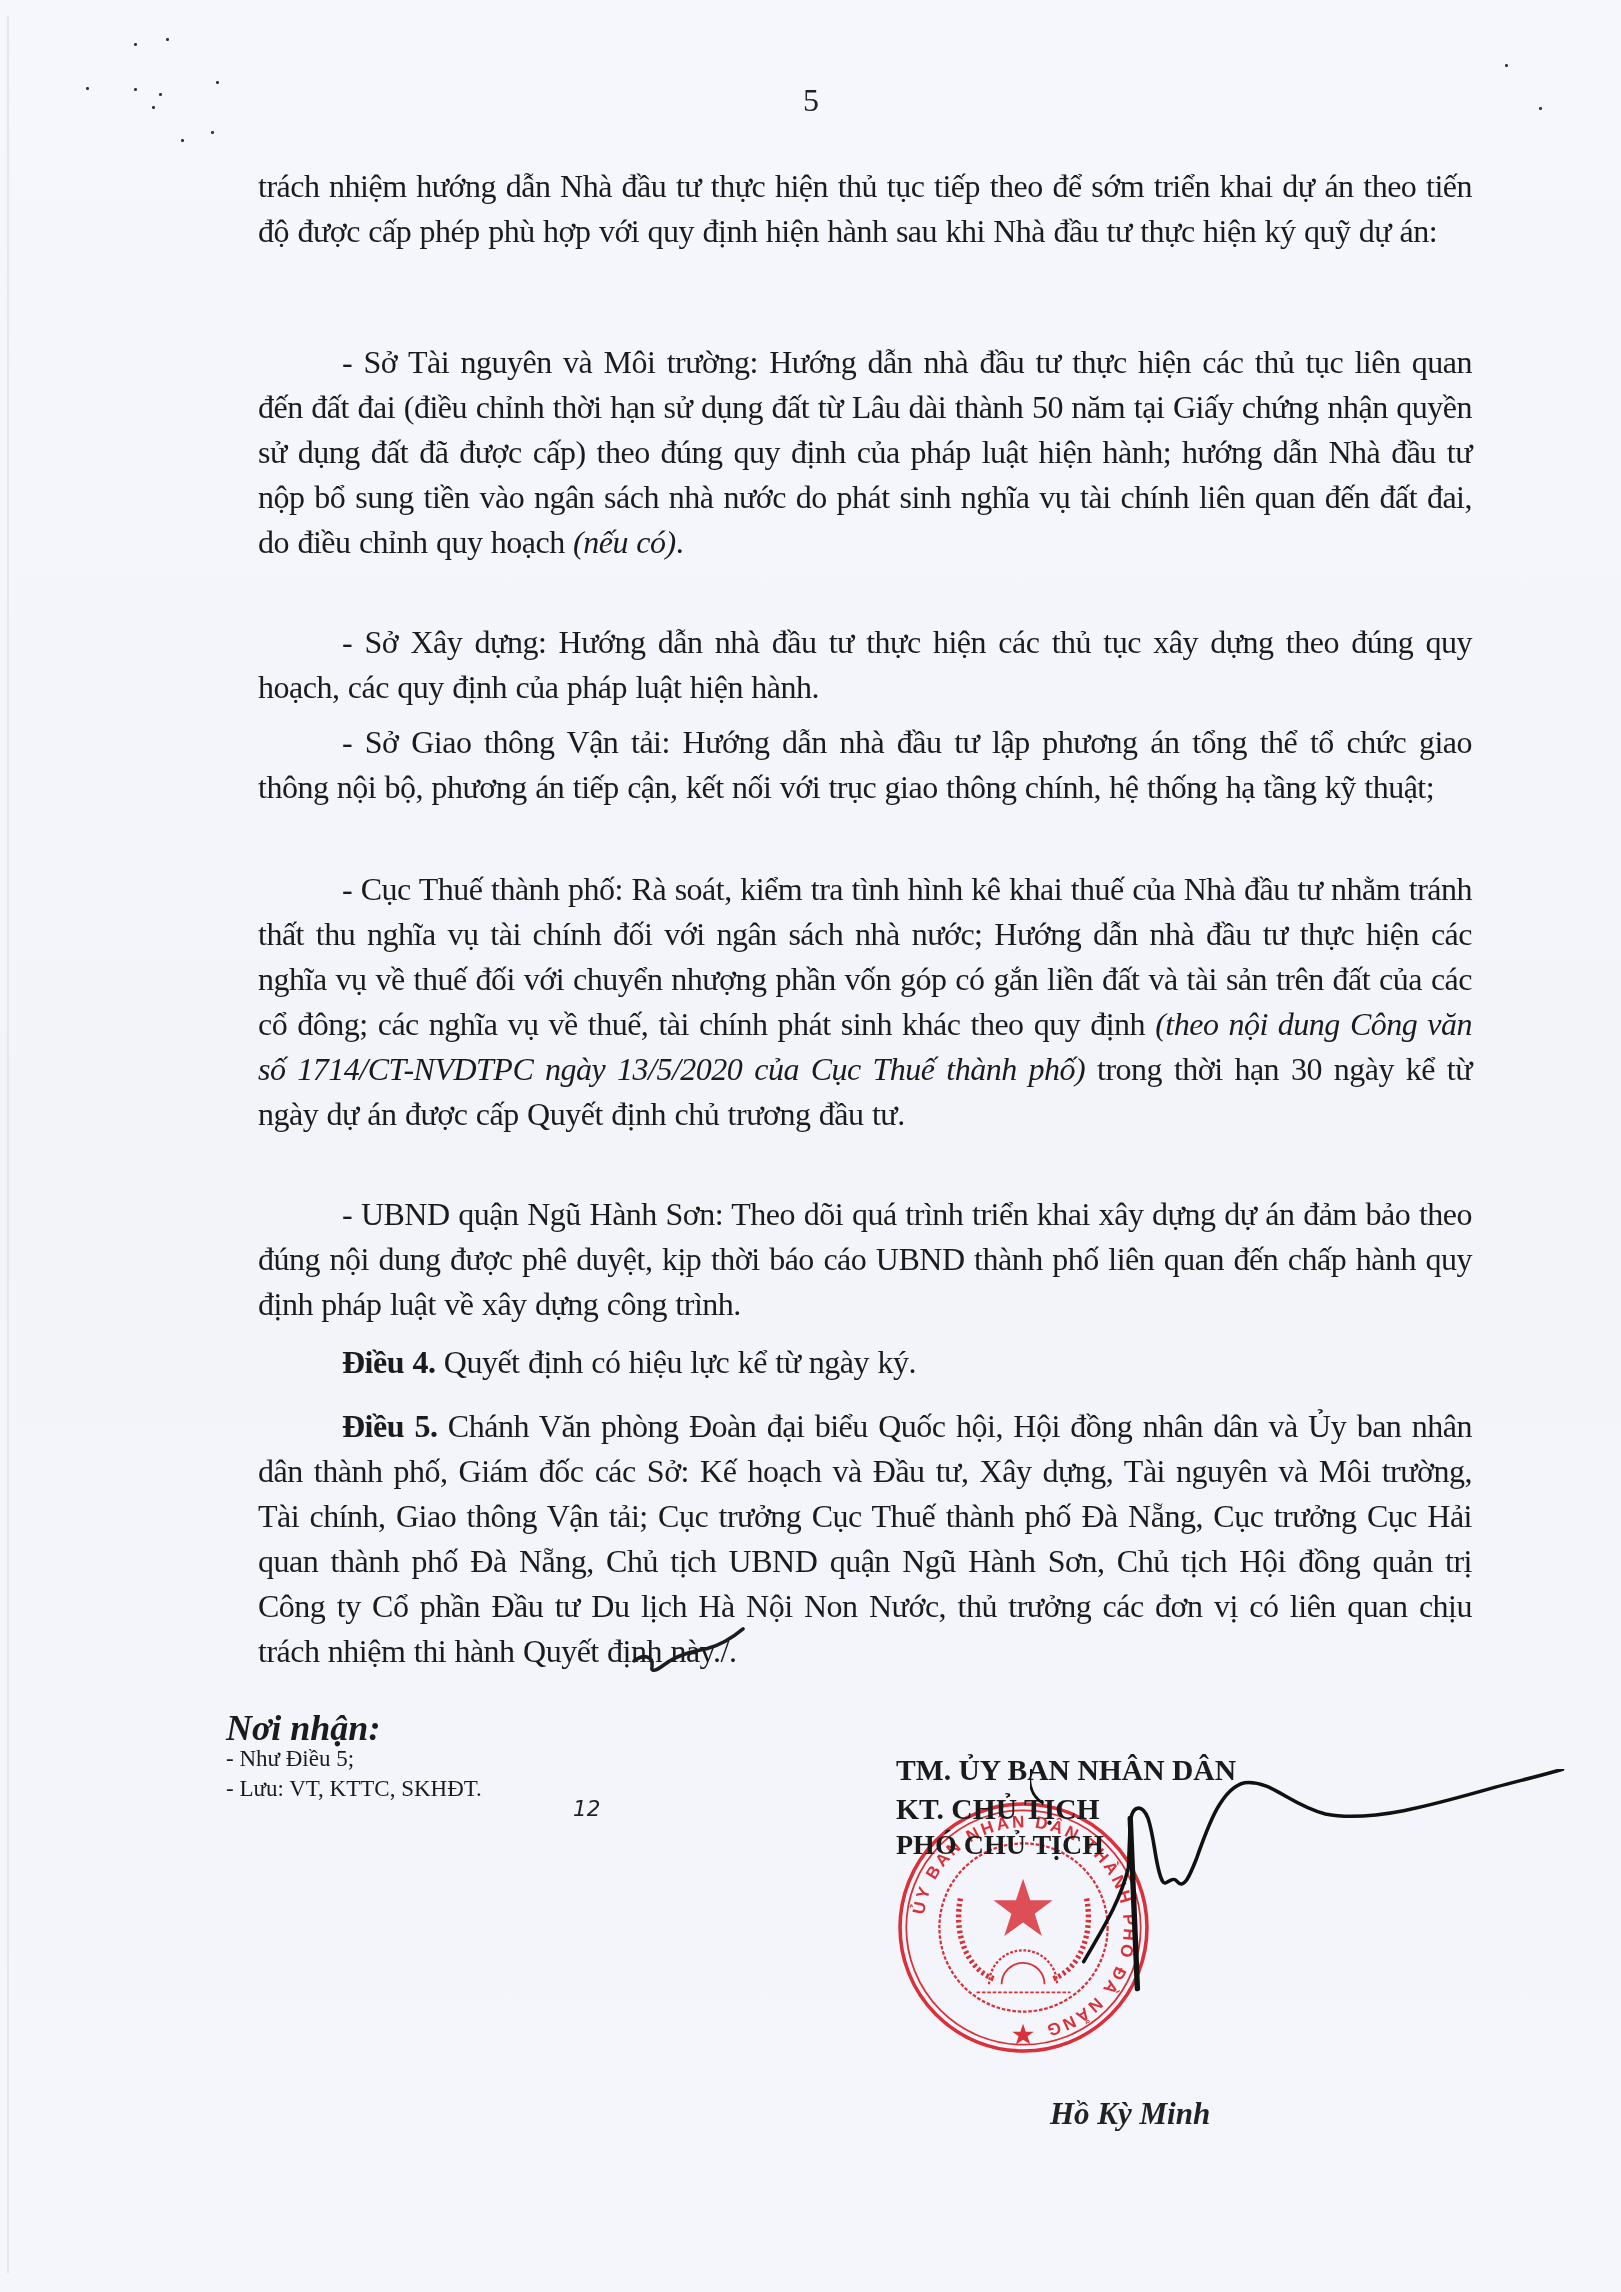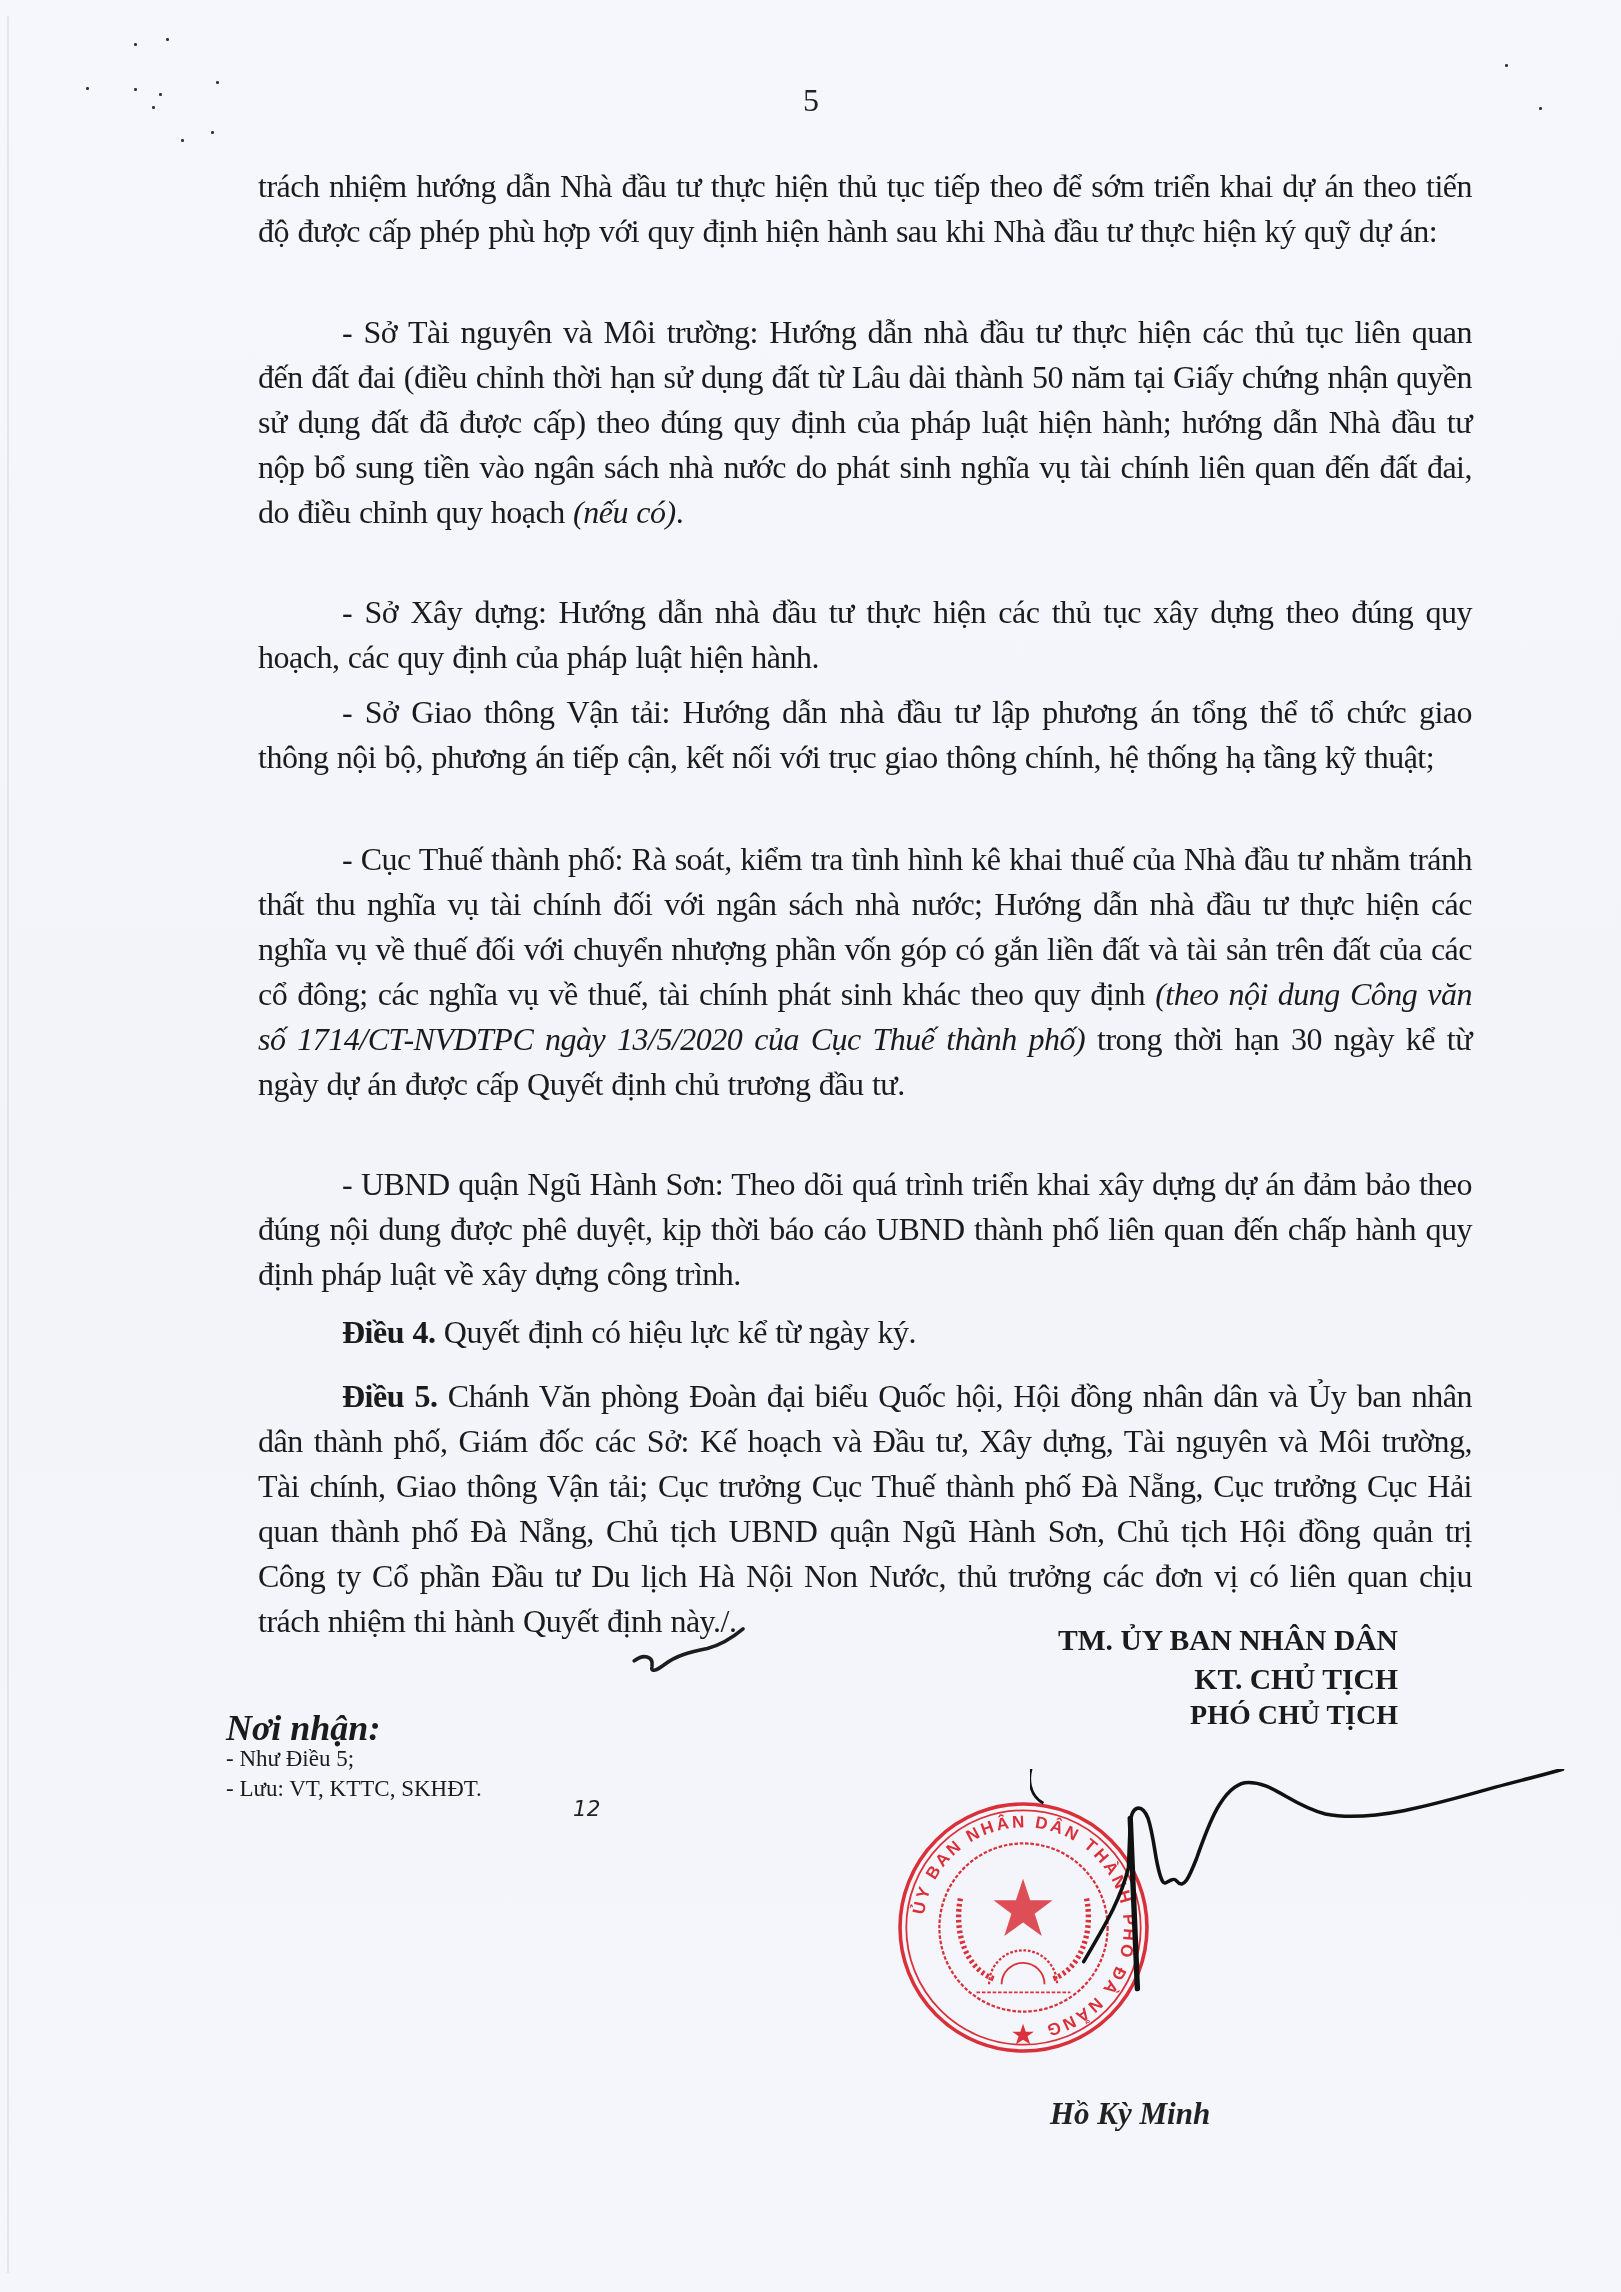--- a/index.html
+++ b/index.html
@@ -32,39 +32,39 @@
       width: 1214px;
       font-size: 32px;
       line-height: 45px;
       text-align: justify;
       font-family: "Liberation Serif", serif;
       letter-spacing: -0.5px;
       word-spacing: 0.9px;
       color: #1b1b1b;
     }
     .para { margin: 0; }
-    .indent { text-indent: 84px; }
+    .indent { text-indent: 84px; margin-top: 30px; }
     .bold { font-weight: bold; }
     .italic { font-style: italic; }
 
     .recipients {
       position: absolute; left: 226px; top: 1712px;
       font-family: "Liberation Serif", serif;
       color: #1b1b1b;
     }
     .recipients .title { font-style: italic; font-weight: bold; font-size: 36px; line-height: 32px; }
     .recipients .item { font-size: 23px; line-height: 29.6px; }
     .handwritten-12 {
       position: absolute; left: 573px; top: 1796px;
       font-family: "DejaVu Sans", sans-serif; font-style: italic; font-size: 21.5px; color: #222; text-align: right;
     }
 
     .sign-block {
-      position: absolute; left: 896px; top: 1622px; width: 502px;
-      text-align: right; font-family: "Liberation Serif", serif; font-weight: bold;
+      position: absolute; left: 896px; top: 1752px; width: 502px;
+      text-align: left; font-family: "Liberation Serif", serif; font-weight: bold;
       color: #1b1b1b;
     }
     .sign-block .org { font-size: 29.6px; line-height: 36px; }
     .sign-block .pos1 { font-size: 29.6px; line-height: 38px; margin-top: 1.8px; }
     .sign-block .pos2 { font-size: 28px; line-height: 34px; }
     .signer-name {
       position: absolute; left: 1050px; top: 2096px;
       font-family: "Liberation Serif", serif; font-weight: bold; font-size: 31px; color: #222; font-style: italic;
     }
 

